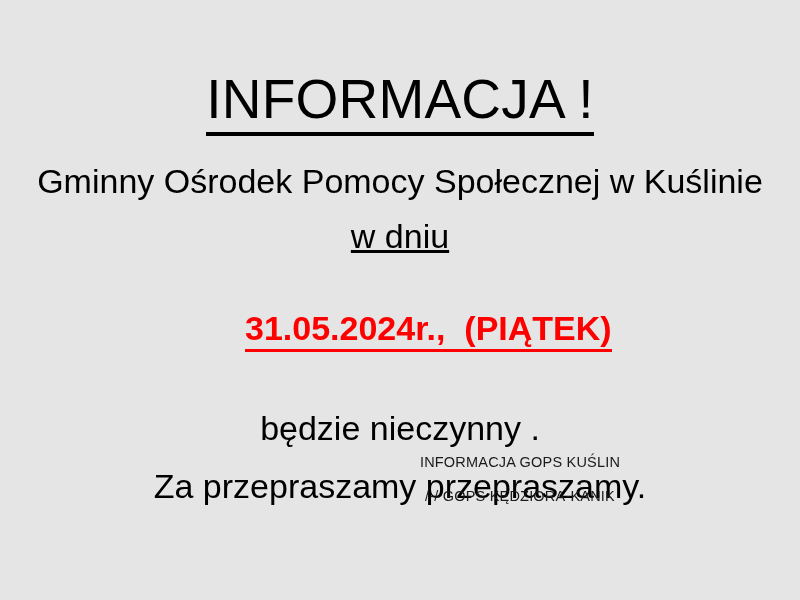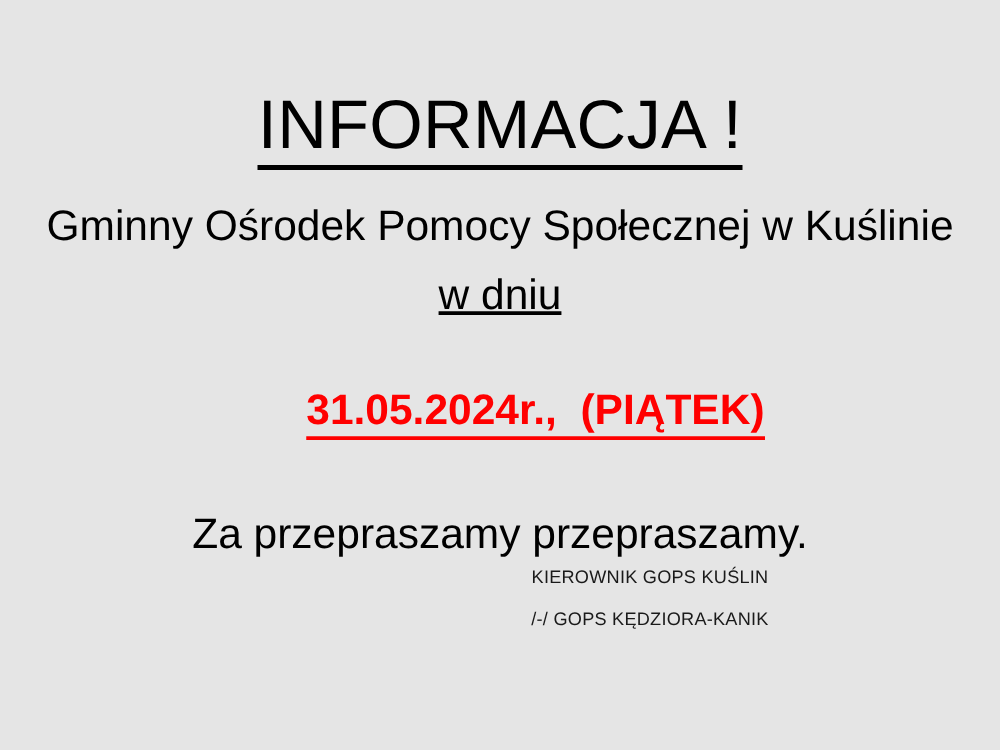--- a/index.html
+++ b/index.html
@@ -103,23 +103,24 @@
     </div>
 
     <div class="line line-org">Gminny Ośrodek Pomocy Społecznej w Kuślinie</div>
 
     <div class="line line-wdniu">w dniu</div>
 
     <div class="line line-date">
       <span class="date-text">31.05.2024r.,  (PIĄTEK)</span>
     </div>
 
+    <div class="line line-closed">będzie nieczynny .</div>
 
     <div class="line line-apology">Za przepraszamy przepraszamy.</div>
 
   </div>
 
   <div class="signature-block">
-    <div class="signature-line">KIEROWNIK GOPS KUŚLIN</div>
+    <div class="signature-line">INFORMACJA GOPS KUŚLIN</div>
     <div class="signature-line">/-/ GOPS KĘDZIORA-KANIK</div>
   </div>
 
 </div>
 
 </body></html>

